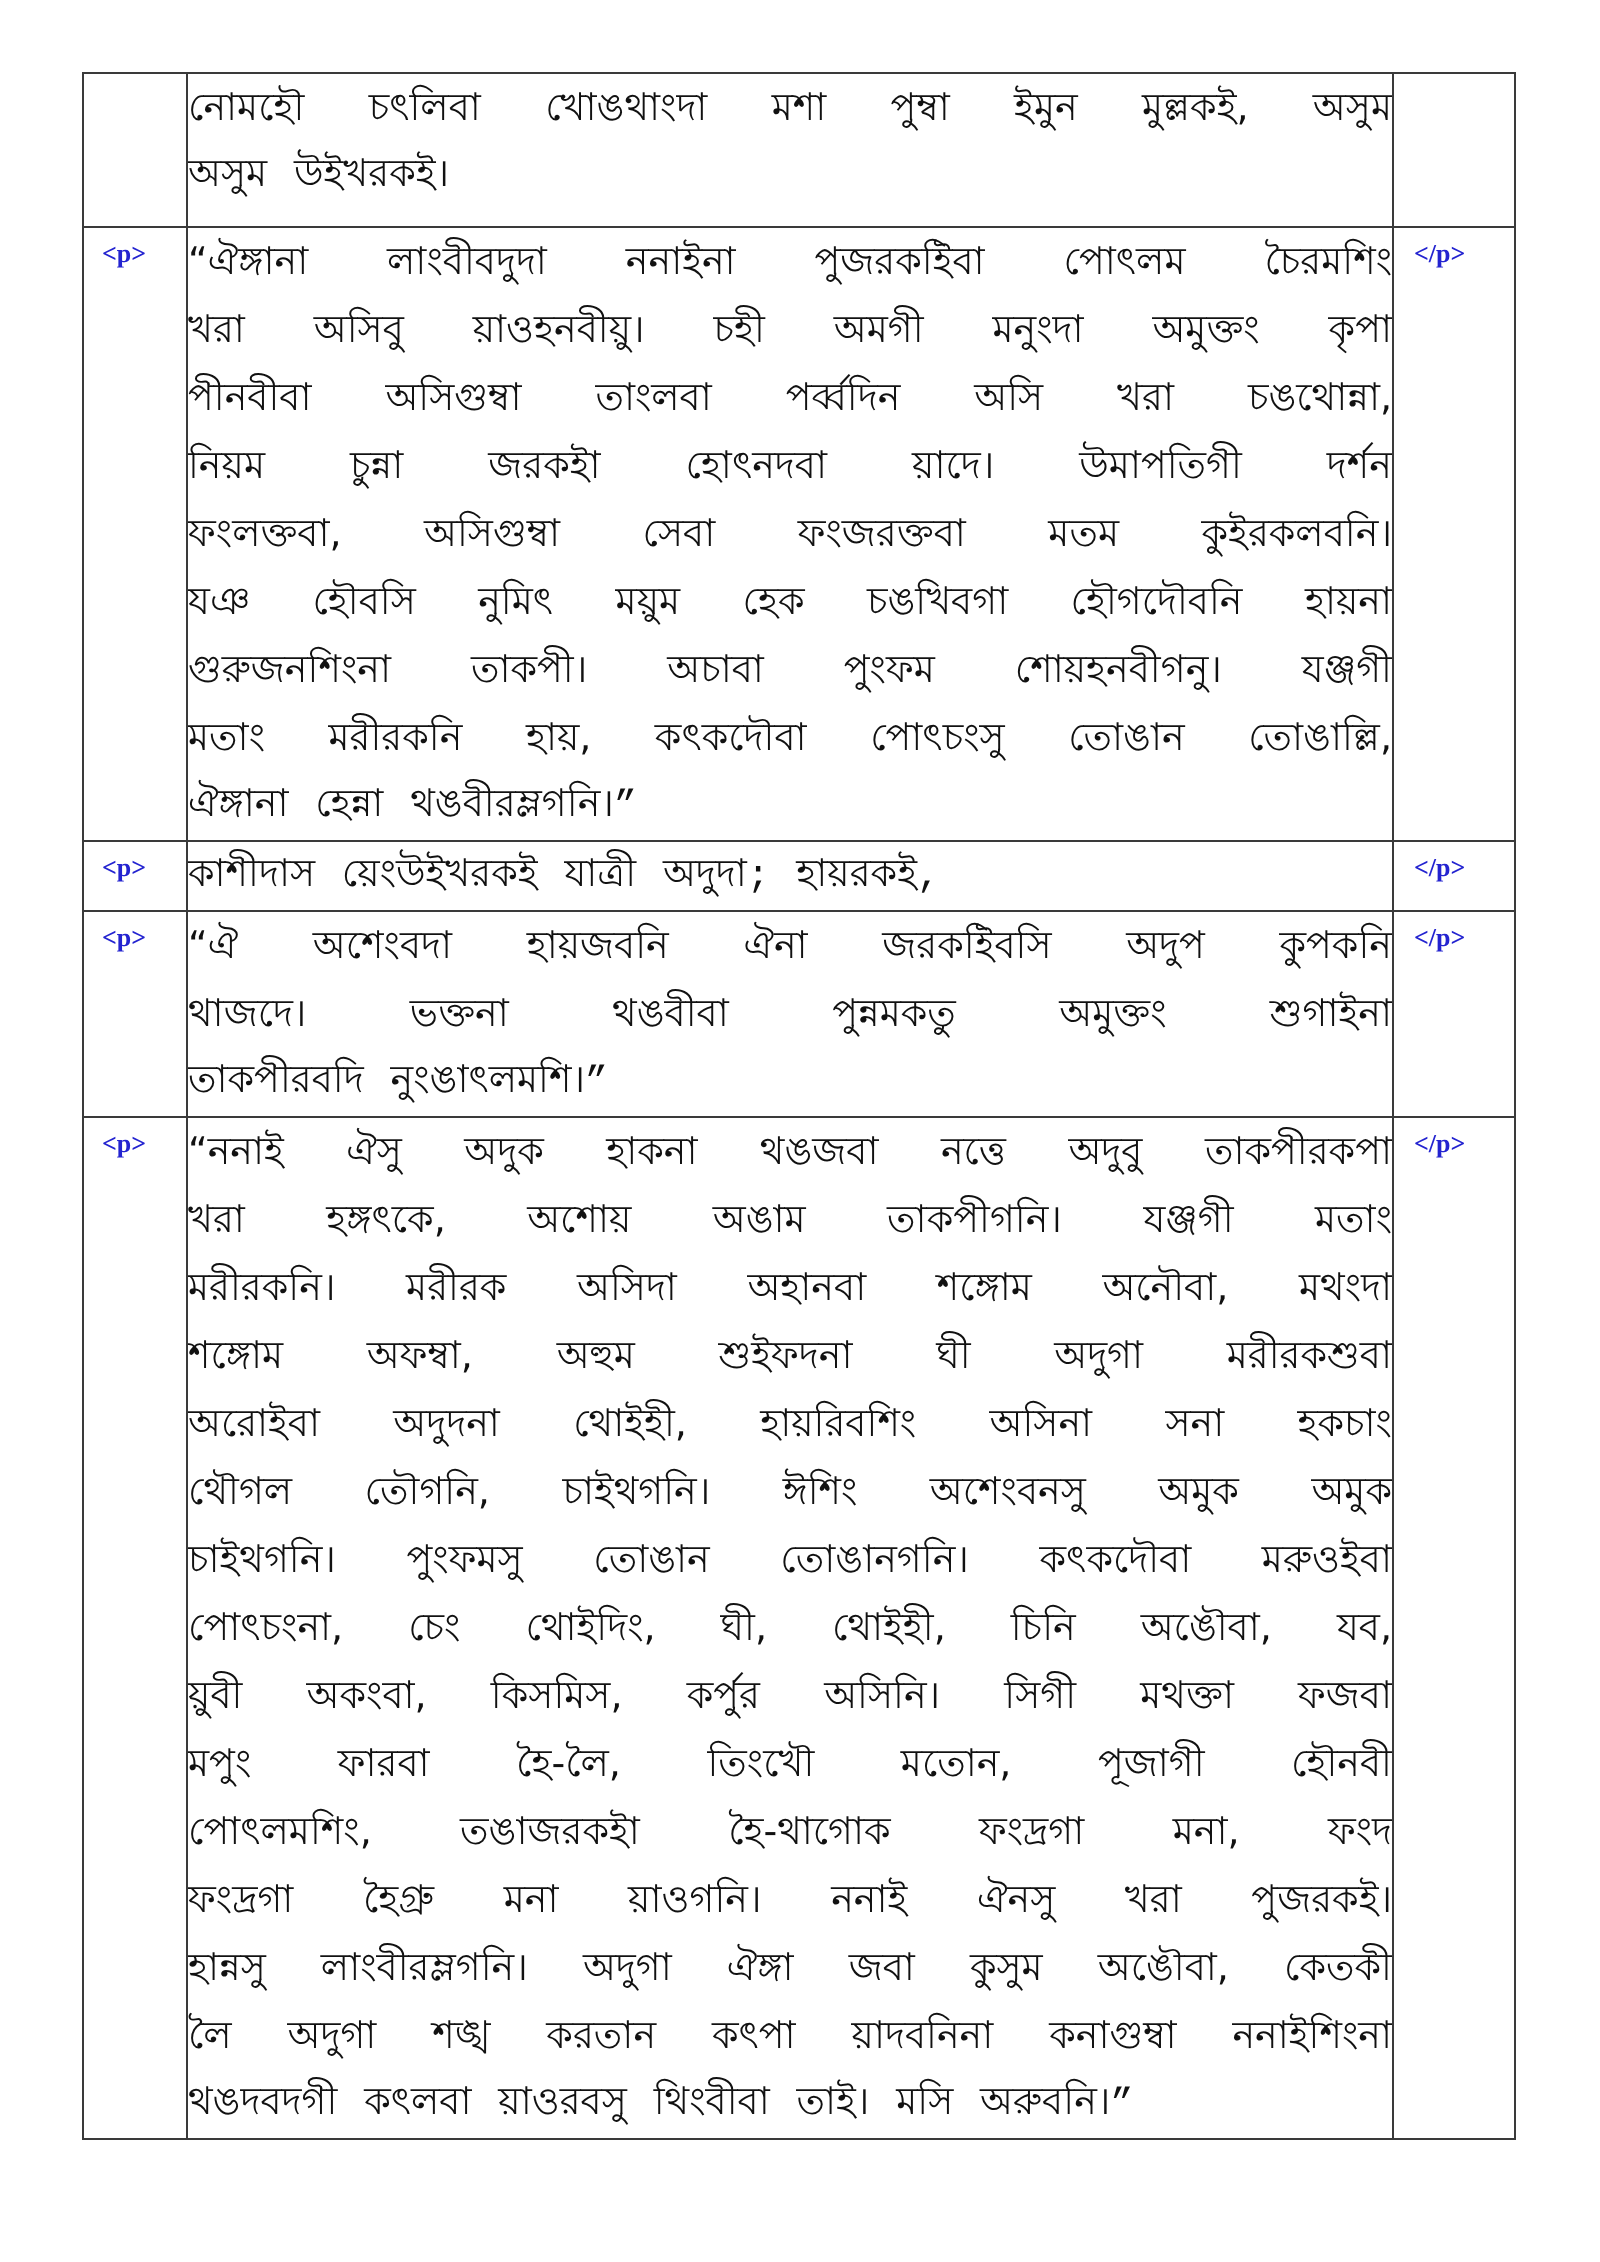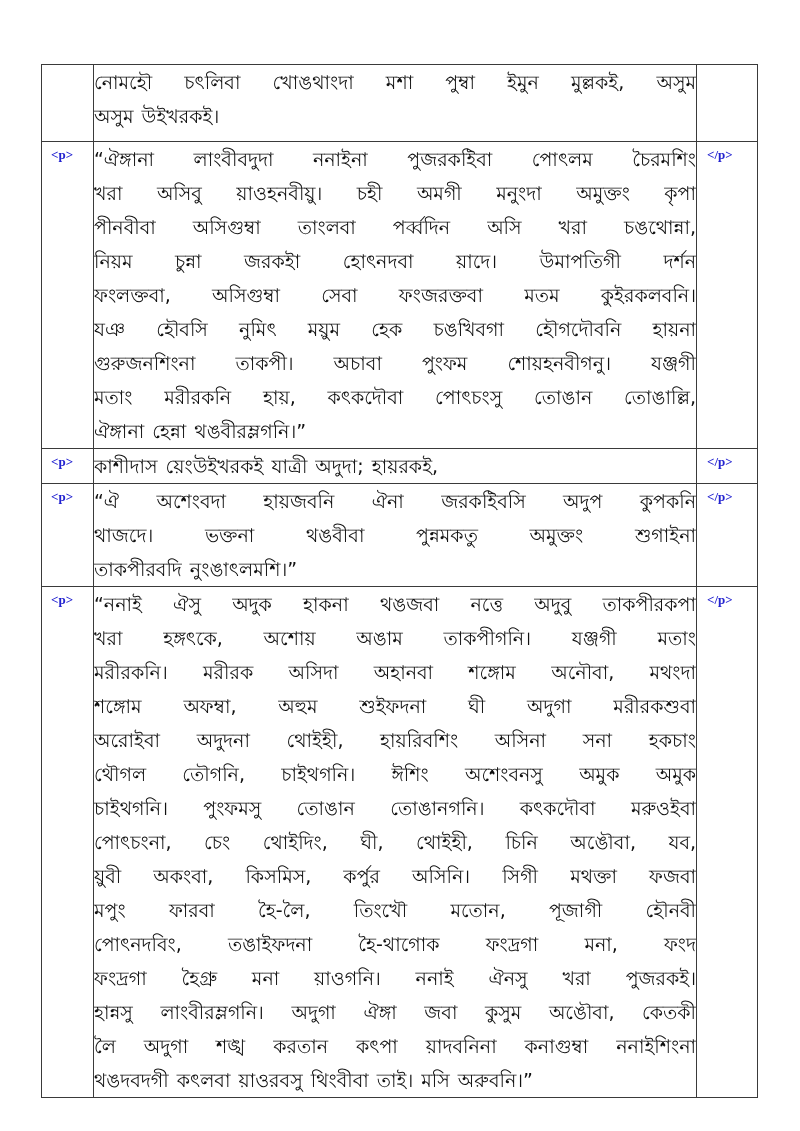--- a/index.html
+++ b/index.html
@@ -11,21 +11,21 @@
       width: 800px;
       height: 1131px;
       position: relative;
       overflow: hidden;
       font-family: "DejaVu Sans", sans-serif;
       color: #111111;
     }
     .doc-table {
       position: absolute;
       left: 41px;
-      top: 64px;
+      top: 36px;
       width: 628px;
       border-collapse: collapse;
       table-layout: fixed;
     }
     .doc-table td {
       border: 1px solid #3a3a3a;
       vertical-align: top;
       padding: 0;
     }
     .col-open { width: 52px; }
@@ -52,20 +52,21 @@
     }
     .text-cell .line {
       display: block;
       text-align: justify;
       text-align-last: justify;
       white-space: nowrap;
       overflow: hidden;
     }
     .text-cell .line.last {
       text-align-last: left;
+      font-family: Liberation Mono, monospace;
     }
     .row-0 td { height: 76px; }
     .row-1 td { height: 300px; }
     .row-2 td { height: 34px; }
     .row-3 td { height: 101px; }
     .row-4 td { height: 510px; }
   </style>
 </head>
 <body>
 
@@ -140,21 +141,21 @@
         <span class="line">“ননাই ঐসু অদুক হাকনা থঙজবা নত্তে অদুবু তাকপীরকপা</span>
         <span class="line">খরা হঙ্গৎকে, অশোয় অঙাম তাকপীগনি। যঞ্জগী মতাং</span>
         <span class="line">মরীরকনি। মরীরক অসিদা অহানবা শঙ্গোম অনৌবা, মথংদা</span>
         <span class="line">শঙ্গোম অফম্বা, অহুম শুইফদনা ঘী অদুগা মরীরকশুবা</span>
         <span class="line">অরোইবা অদুদনা থোইহী, হায়রিবশিং অসিনা সনা হকচাং</span>
         <span class="line">থৌগল তৌগনি, চাইথগনি। ঈশিং অশেংবনসু অমুক অমুক</span>
         <span class="line">চাইথগনি। পুংফমসু তোঙান তোঙানগনি। কৎকদৌবা মরুওইবা</span>
         <span class="line">পোৎচংনা, চেং থোইদিং, ঘী, থোইহী, চিনি অঙৌবা, যব,</span>
         <span class="line">য়ুবী অকংবা, কিসমিস, কর্পুর অসিনি। সিগী মথক্তা ফজবা</span>
         <span class="line">মপুং ফারবা হৈ-লৈ, তিংখৌ মতোন, পূজাগী হৌনবী</span>
-        <span class="line">পোৎনদবিং, তঙাইফদনা হৈ-থাগোক ফংদ্রগা মনা, ফংদ</span>
+        <span class="line">পোৎলমশিং, তঙাজরকইা হৈ-থাগোক ফংদ্রগা মনা, ফংদ</span>
         <span class="line">ফংদ্রগা হৈগ্রু মনা য়াওগনি। ননাই ঐনসু খরা পুজরকই।</span>
         <span class="line">হান্নসু লাংবীরম্লগনি। অদুগা ঐঙ্গা জবা কুসুম অঙৌবা, কেতকী</span>
         <span class="line">লৈ অদুগা শঙ্খ করতান কৎপা য়াদবনিনা কনাগুম্বা ননাইশিংনা</span>
         <span class="line last">থঙদবদগী কৎলবা য়াওরবসু থিংবীবা তাই। মসি অরুবনি।”</span>
       </td>
       <td>
         <span class="tag tag-close">&lt;/p&gt;</span>
       </td>
     </tr>
   </tbody>

